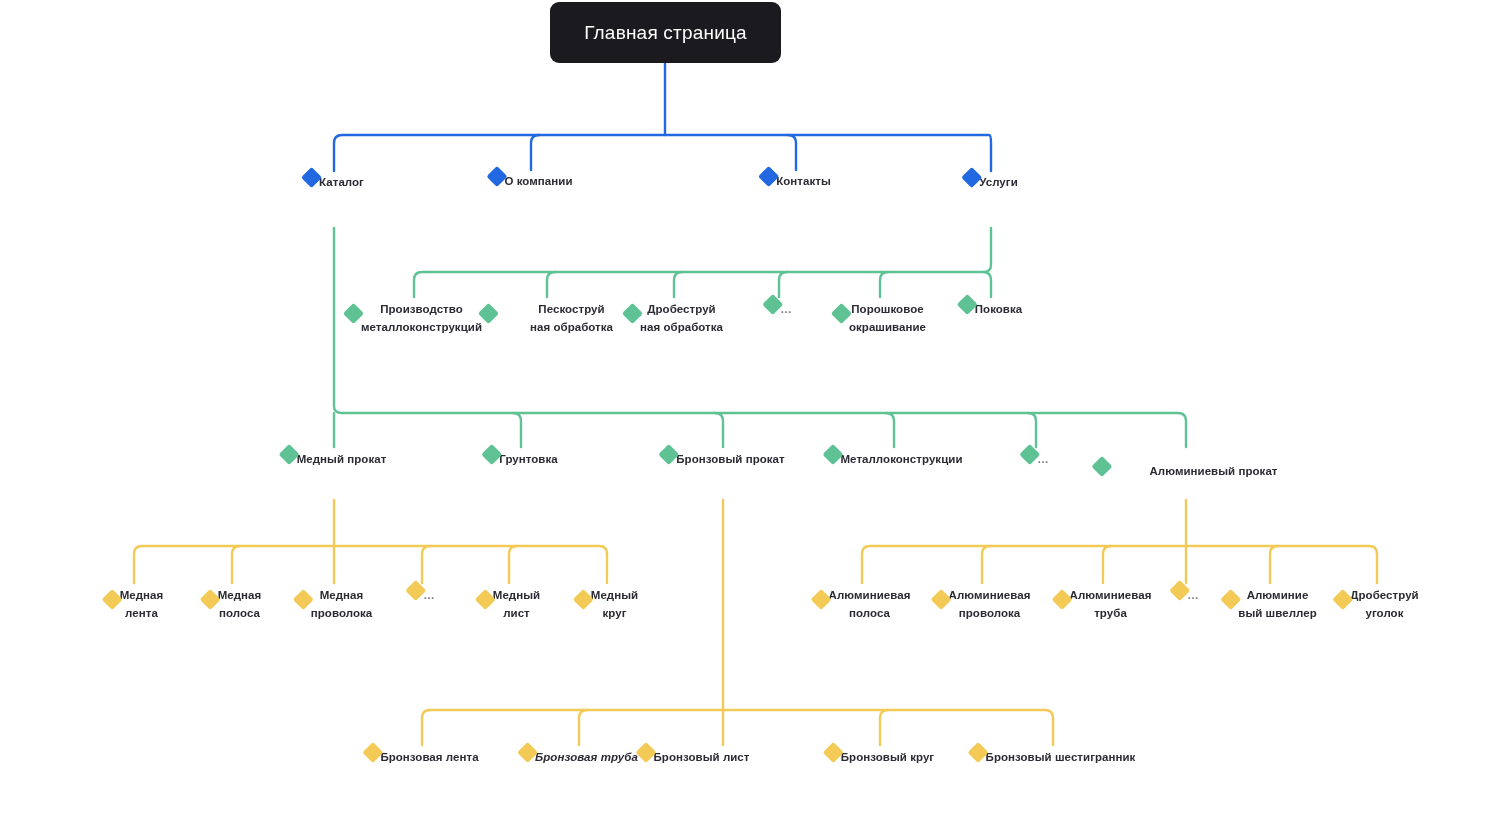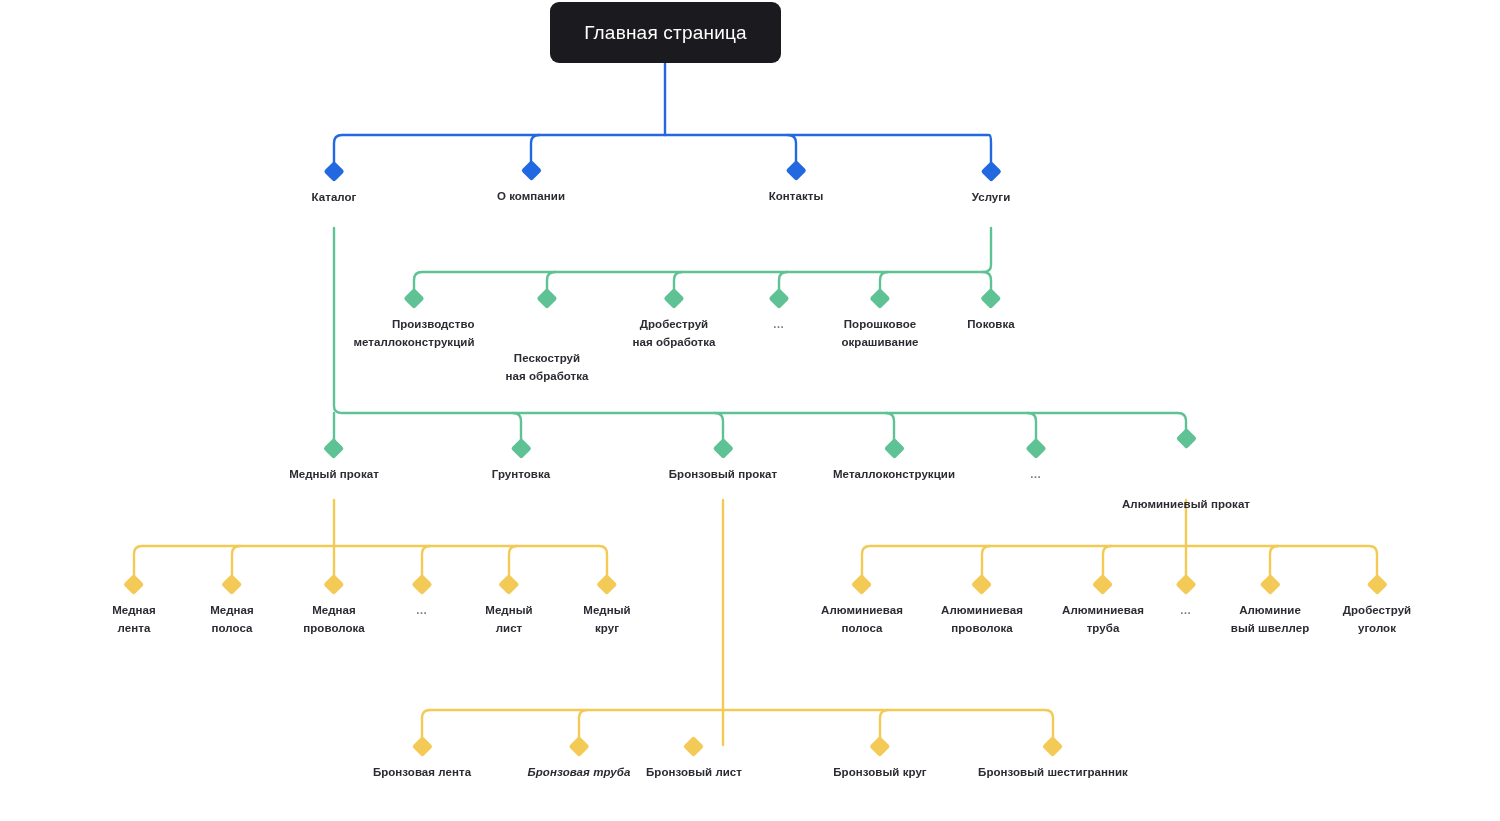--- a/index.html
+++ b/index.html
@@ -34,21 +34,21 @@
     font-size: 19px;
     font-weight: 400;
     letter-spacing: .2px;
     white-space: nowrap;
   }
   .node {
     position: absolute;
     transform: translateX(-50%);
     text-align: center;
     display: flex;
-    flex-direction: column;
+    flex-direction: row;
     align-items: center;
   }
   .gem {
     width: 15px;
     height: 15px;
     transform: rotate(45deg);
     border-radius: 2.5px;
     flex: none;
   }
   .node .label {
@@ -142,21 +142,21 @@
   </div>
   <div class="node" style="left:796px; top:163px;">
     <span class="gem" style="background:#2268e0;"></span>
     <span class="label">Контакты</span>
   </div>
   <div class="node" style="left:991px; top:164px;">
     <span class="gem" style="background:#2268e0;"></span>
     <span class="label">Услуги</span>
   </div>
 
-  <div class="node" style="left:414px; top:291px;text-align:right;">
+  <div class="node" style="left:414px; top:291px;">
     <span class="gem" style="background:#5ec294;"></span>
     <span class="label">Производство
 металлоконструкций</span>
   </div>
   <div class="node" style="left:547px; top:291px;gap:34px;">
     <span class="gem" style="background:#5ec294;"></span>
     <span class="label">Пескоструй
 ная обработка</span>
   </div>
   <div class="node" style="left:674px; top:291px;">
@@ -191,21 +191,21 @@
     <span class="label">Бронзовый прокат</span>
   </div>
   <div class="node" style="left:894px; top:441px;">
     <span class="gem" style="background:#5ec294;"></span>
     <span class="label">Металлоконструкции</span>
   </div>
   <div class="node" style="left:1036px; top:441px;">
     <span class="gem" style="background:#5ec294;"></span>
     <span class="label ell">…</span>
   </div>
-  <div class="node" style="left:1186px; top:431px;gap:40px;">
+  <div class="node" style="left:1186px; top:453px;gap:40px;">
     <span class="gem" style="background:#5ec294;"></span>
     <span class="label">Алюминиевый прокат</span>
   </div>
 
   <div class="node" style="left:134px; top:577px;">
     <span class="gem" style="background:#f2ca55;"></span>
     <span class="label">Медная
 лента</span>
   </div>
   <div class="node" style="left:232px; top:577px;">

